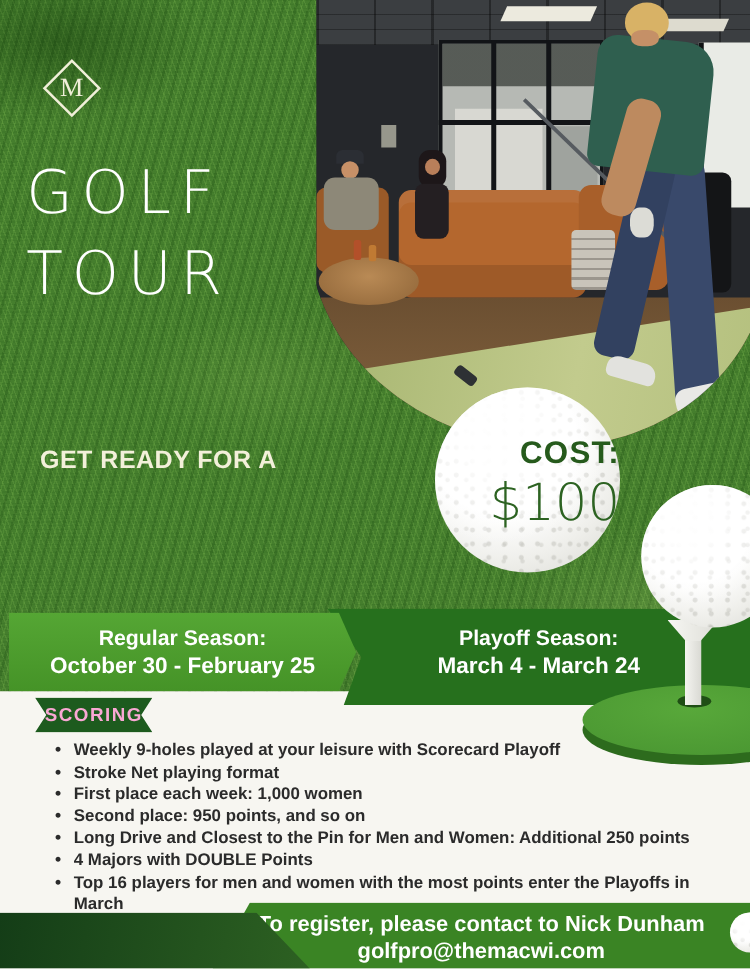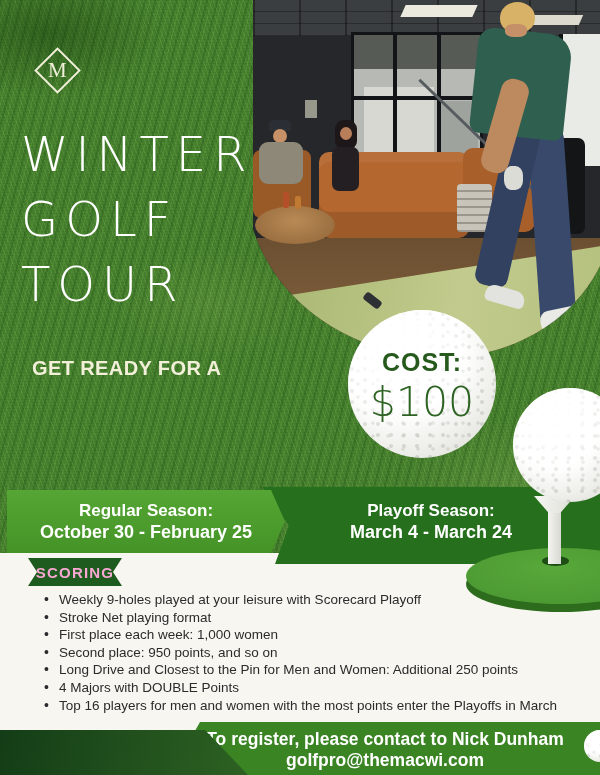--- a/index.html
+++ b/index.html
@@ -97,21 +97,21 @@
     background:radial-gradient(circle at 36% 28%, #ffffff 42%, #efefeb 68%, #d7d7d1 100%);
     position:absolute;
   }
   .ball::before { content:""; position:absolute; inset:0; border-radius:50%;
     background-image:radial-gradient(circle at 4px 4px, rgba(150,150,140,.5) 1.6px, transparent 2.3px),
                      radial-gradient(circle at 10px 9px, rgba(150,150,140,.4) 1.4px, transparent 2.1px);
     background-size:13px 11px, 15px 13px; opacity:.55; }
   .ball::after { content:""; position:absolute; inset:0; border-radius:50%;
     background:radial-gradient(circle at 35% 26%, rgba(255,255,255,.95) 18%, rgba(255,255,255,0) 60%); }
   .cost-ball { left:348px; top:310px; width:148px; height:148px; z-index:7; }
-  .cost-ball .txt { position:absolute; inset:0; z-index:2; text-align:center; }
+  .cost-ball .txt { position:absolute; inset:0; z-index:2; text-align:right; }
   .cost-label { margin-top:38px; font-size:25px; font-weight:800; letter-spacing:1px; color:#265a1c; }
   .cost-value { margin-top:1px; font-size:41px; font-weight:300; color:#2d6322;
     font-family:"DejaVu Sans","Liberation Sans",sans-serif; }
   .tee-ball { left:513px; top:388px; width:114px; height:114px; z-index:7; }
   
   .mound-rim { position:absolute; left:466px; top:556px; width:190px; height:56px; border-radius:50%; background:#2d6b1d; z-index:3; }
   .mound { position:absolute; left:466px; top:548px; width:190px; height:56px; border-radius:50%;
     background:radial-gradient(ellipse at 45% 35%, #58a83a, #479330); z-index:4; }
   .tee-hole { position:absolute; left:542px; top:556px; width:27px; height:10px; border-radius:50%; background:#1f4e15; z-index:5; }
   .tee-stem { position:absolute; left:548px; top:510px; width:13px; height:54px;
@@ -128,21 +128,21 @@
     clip-path:polygon(0 0, 100% 0, 100% 100%, 13px 100%, 27px 50%);
     color:#fff; text-align:center; padding-top:13px; }
   .season-l1 { font-size:17px; font-weight:700; line-height:21px; }
   .season-l2 { font-size:18px; font-weight:700; line-height:23px; }
   
   .scoring-ribbon { position:absolute; left:28px; top:558px; width:94px; height:28px; z-index:3;
     background:#1d5b1e; color:#f9a8d4; display:flex; align-items:center; justify-content:center;
     font-size:15px; font-weight:700; letter-spacing:1.2px;
     clip-path:polygon(0 0, 100% 0, calc(100% - 9px) 50%, 100% 100%, 0 100%, 9px 50%); }
   .scoring-list { position:absolute; left:44px; top:591px; width:545px; z-index:3; list-style:none; }
-  .scoring-list li { position:relative; padding-left:15px; font-size:13.5px; font-weight:400;
+  .scoring-list li { position:relative; padding-left:15px; font-size:13.5px; font-weight:700;
     color:#2b2b2b; line-height:17.6px; }
   .scoring-list li::before { content:"•"; position:absolute; left:0; top:0; font-size:14px; color:#2b2b2b; }
   
   .footer-main { position:absolute; left:170px; top:722px; width:430px; height:53px; z-index:4;
     background:#3a8424; clip-path:polygon(30px 0, 100% 0, 100% 100%, 0 100%);
     color:#fff; text-align:center; padding-top:7px; }
   .footer-line1 { font-size:17.5px; font-weight:700; line-height:21px; }
   .footer-email { display:inline-block; font-size:17.5px; font-weight:700; line-height:21px;
     text-underline-offset:3px; color:#fff; }
   .footer-dark { position:absolute; left:0; top:730px; width:248px; height:45px; z-index:5;
@@ -195,21 +195,20 @@
     <div class="ph-glove"></div>
     <div class="ph-hair"></div>
     <div class="ph-face"></div>
   </div>
 
   <div class="logo">
     <span>M</span>
   </div>
 
   <div class="title">
-    <div>WINTER</div>
     <div>GOLF</div>
     <div>TOUR</div>
   </div>
 
   <div class="subtitle">
     <div>GET READY FOR A</div>
   </div>
 
   <div class="ball cost-ball">
     <div class="txt">

